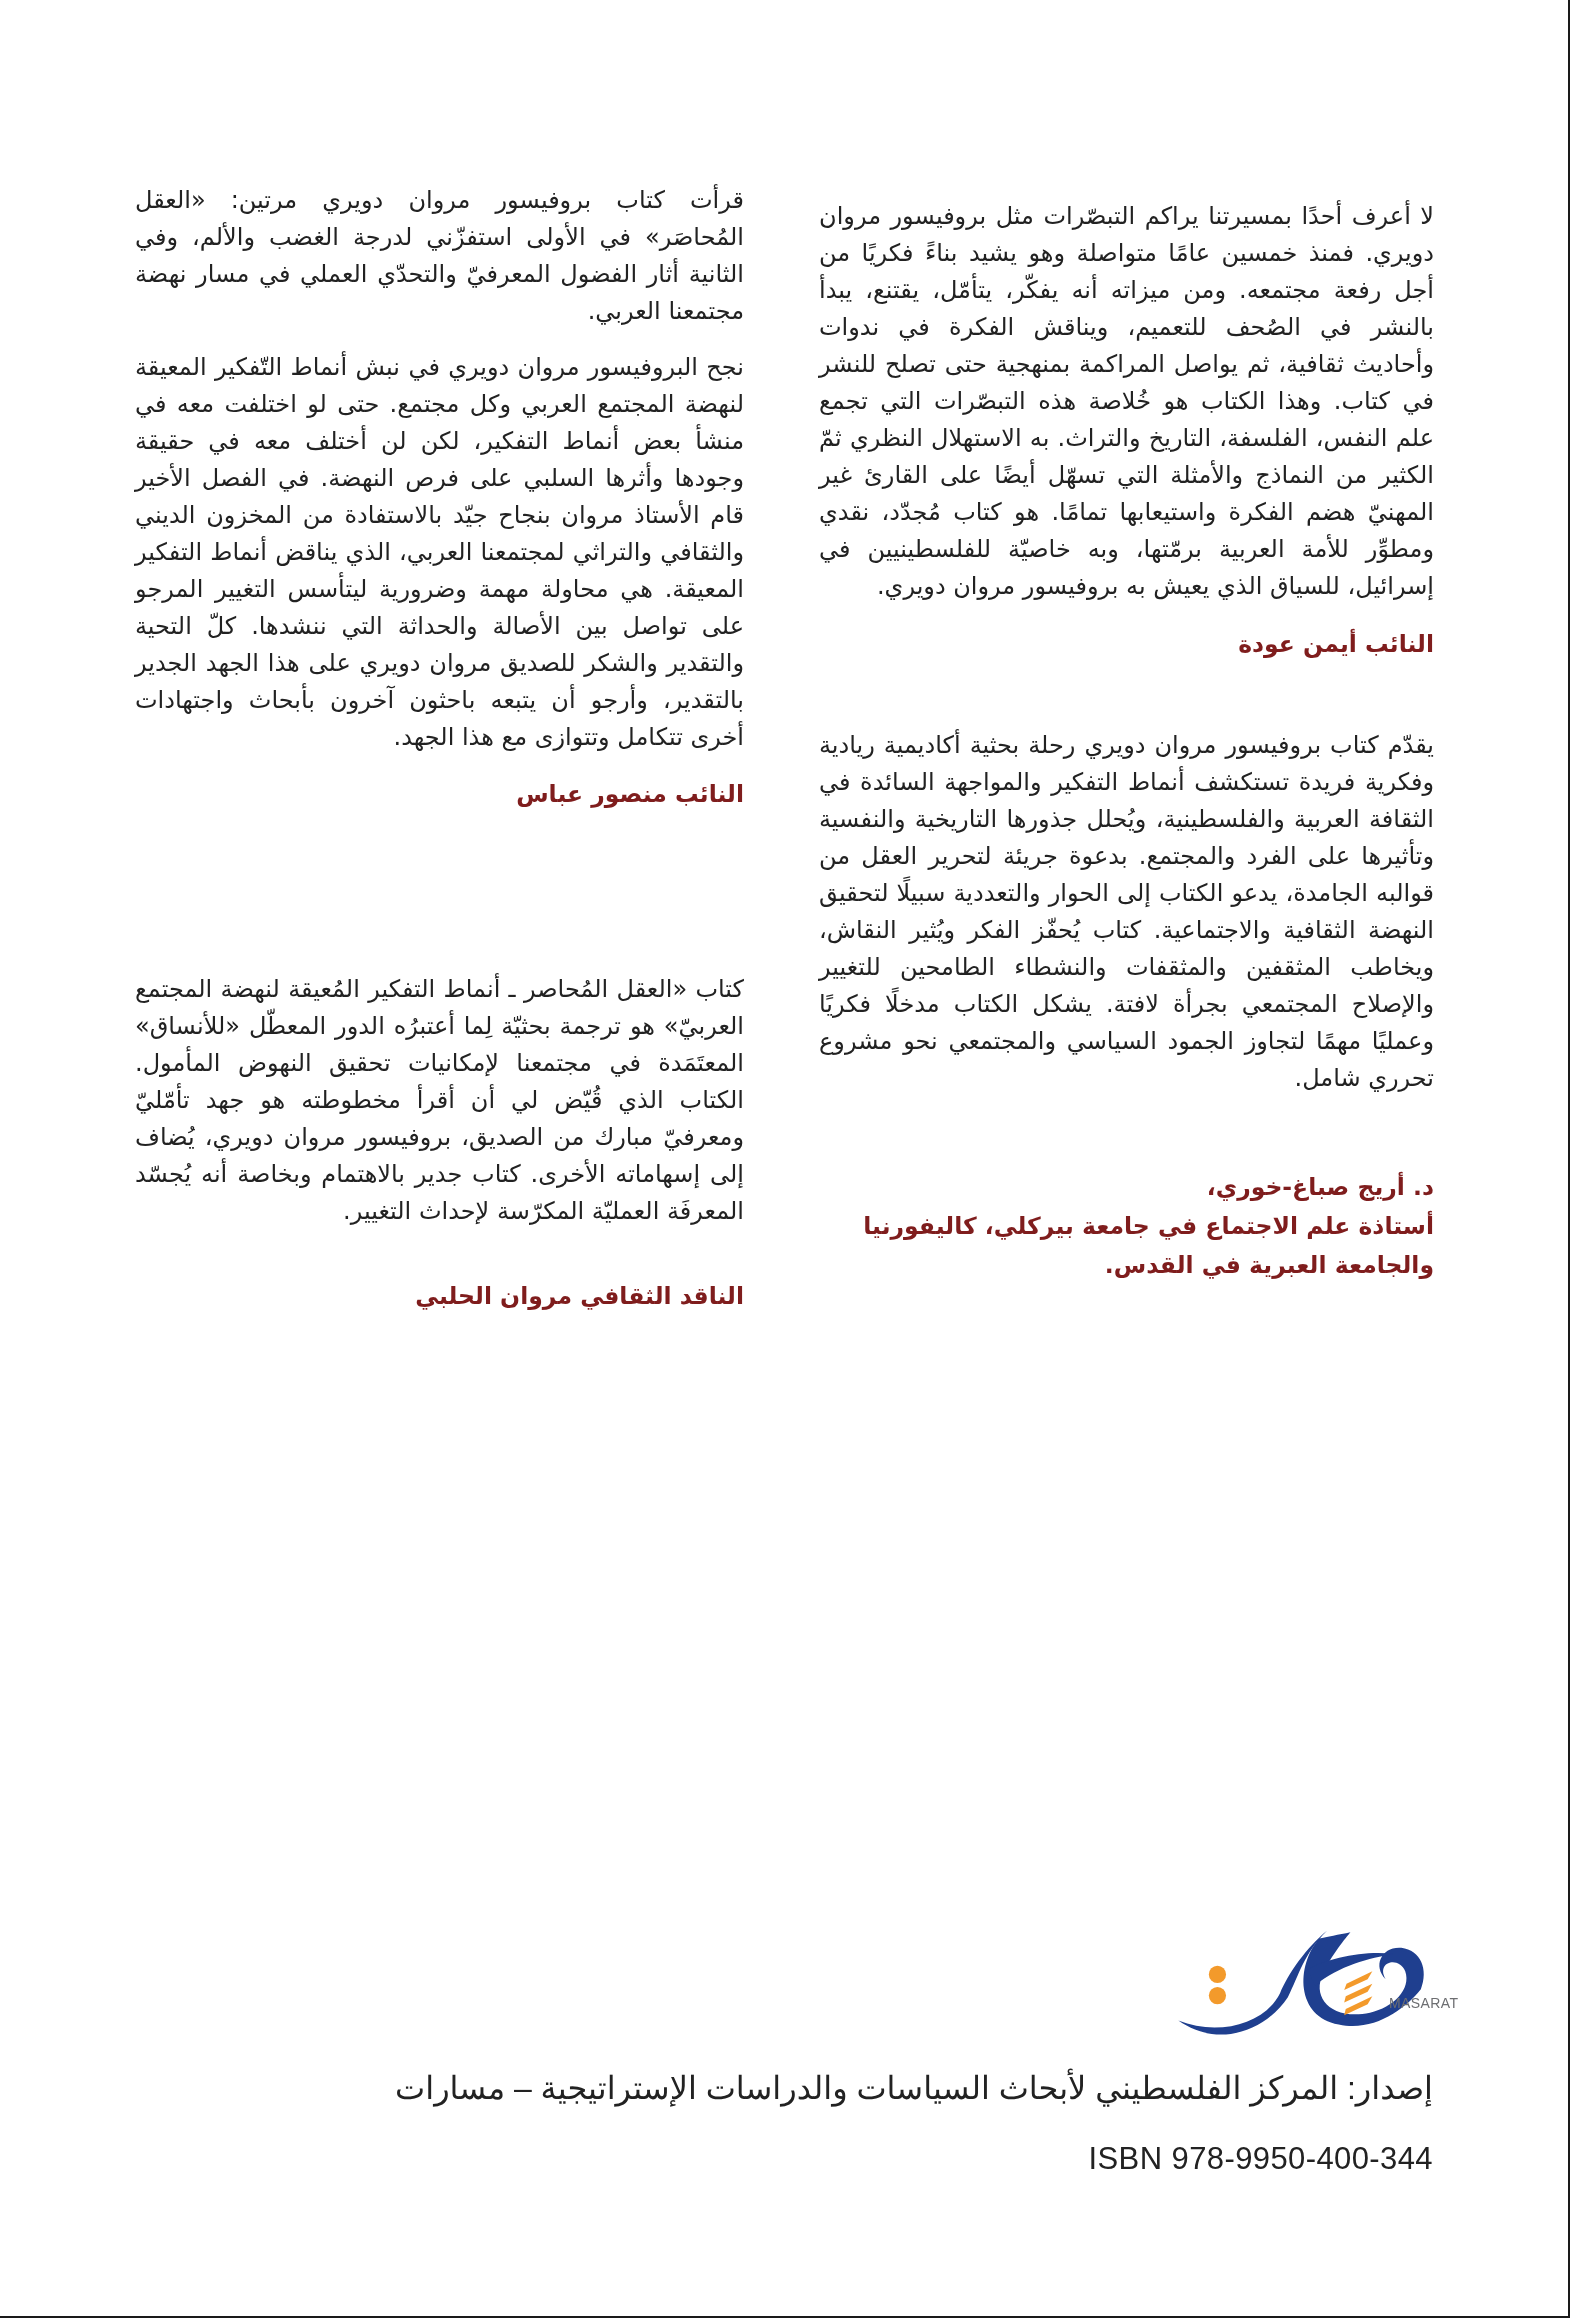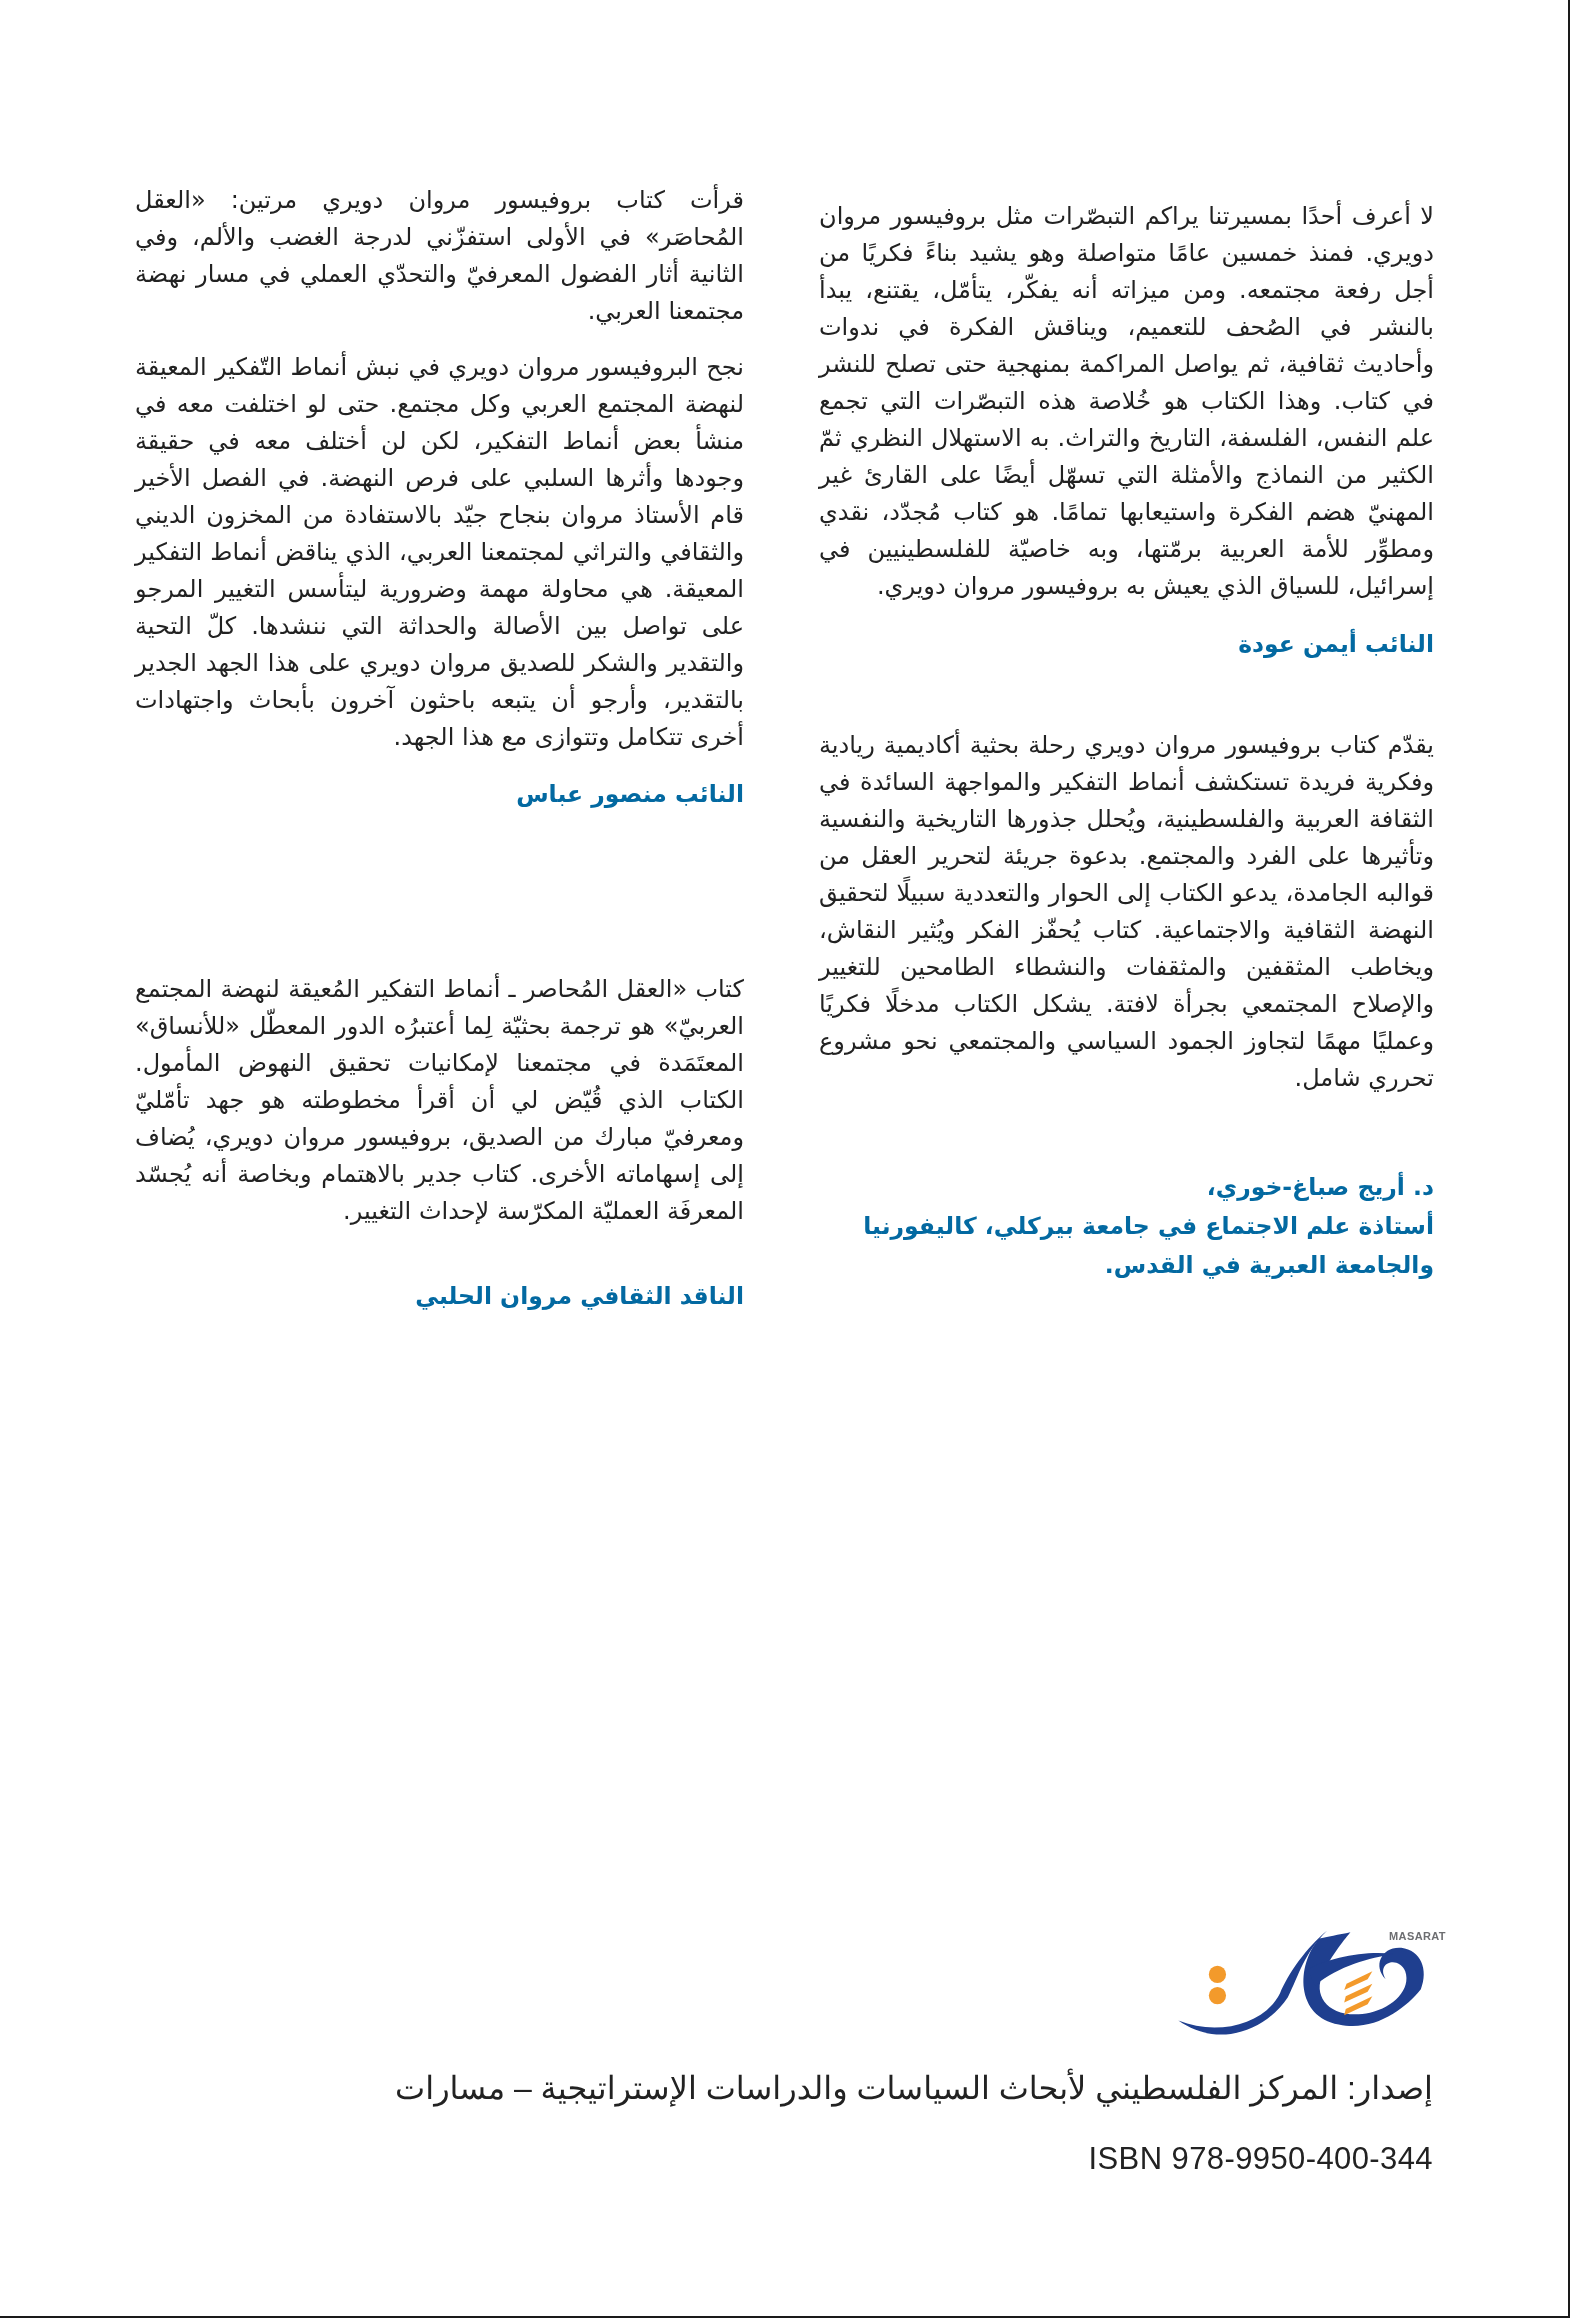--- a/index.html
+++ b/index.html
@@ -22,41 +22,41 @@
       color: #222;
     }
     .col-right { left: 819px; top: 198px; width: 615px; }
     .col-left  { left: 135px;  top: 182px; width: 609px; }
     .col p { margin: 0 0 19px 0; }
     .sig {
       font-family: "DejaVu Sans", sans-serif;
       font-weight: bold;
       font-size: 23.5px;
       line-height: 39px;
-      color: #0369a1;
+      color: #7f1d1d;
       text-align: right;
       direction: rtl;
     }
     .footer-pub {
       position: absolute; right: 135px; top: 2069px;
       direction: rtl;
       font-family: "Liberation Sans", sans-serif;
       font-size: 32px; color: #222; white-space: nowrap;
     }
     .footer-isbn {
       position: absolute; right: 135px; top: 2141px;
       font-family: "Liberation Sans", sans-serif;
       font-size: 31px; color: #222; white-space: nowrap;
       letter-spacing: 0.4px;
     }
     .logo { position: absolute; left: 1170px; top: 1915px; width: 267px; height: 133px; }
     .logo-word {
-      position: absolute; left: 1389px; top: 1930px;
-      font-family: "Liberation Sans", sans-serif; font-weight: bold;
-      font-size: 11px; color: #6d6e71; letter-spacing: 0.4px;
+      position: absolute; left: 1389px; top: 1995px;
+      font-family: "Liberation Sans", sans-serif; font-weight: normal;
+      font-size: 14px; color: #6d6e71; letter-spacing: 0.4px;
     }
   </style>
 </head>
 <body>
 
 <div class="page">
 
   <div class="col col-right">
     <p>لا أعرف أحدًا بمسيرتنا يراكم التبصّرات مثل بروفيسور مروان دويري. فمنذ خمسين عامًا متواصلة وهو يشيد بناءً فكريًا من أجل رفعة مجتمعه. ومن ميزاته أنه يفكّر، يتأمّل، يقتنع، يبدأ بالنشر في الصُحف للتعميم، ويناقش الفكرة في ندوات وأحاديث ثقافية، ثم يواصل المراكمة بمنهجية حتى تصلح للنشر في كتاب. وهذا الكتاب هو خُلاصة هذه التبصّرات التي تجمع علم النفس، الفلسفة، التاريخ والتراث. به الاستهلال النظري ثمّ الكثير من النماذج والأمثلة التي تسهّل أيضًا على القارئ غير المهنيّ هضم الفكرة واستيعابها تمامًا. هو كتاب مُجدّد، نقدي ومطوِّر للأمة العربية برمّتها، وبه خاصيّة للفلسطينيين في إسرائيل، للسياق الذي يعيش به بروفيسور مروان دويري.</p>
     <div class="sig" style="margin-top:20.4px;">النائب أيمن عودة</div>

